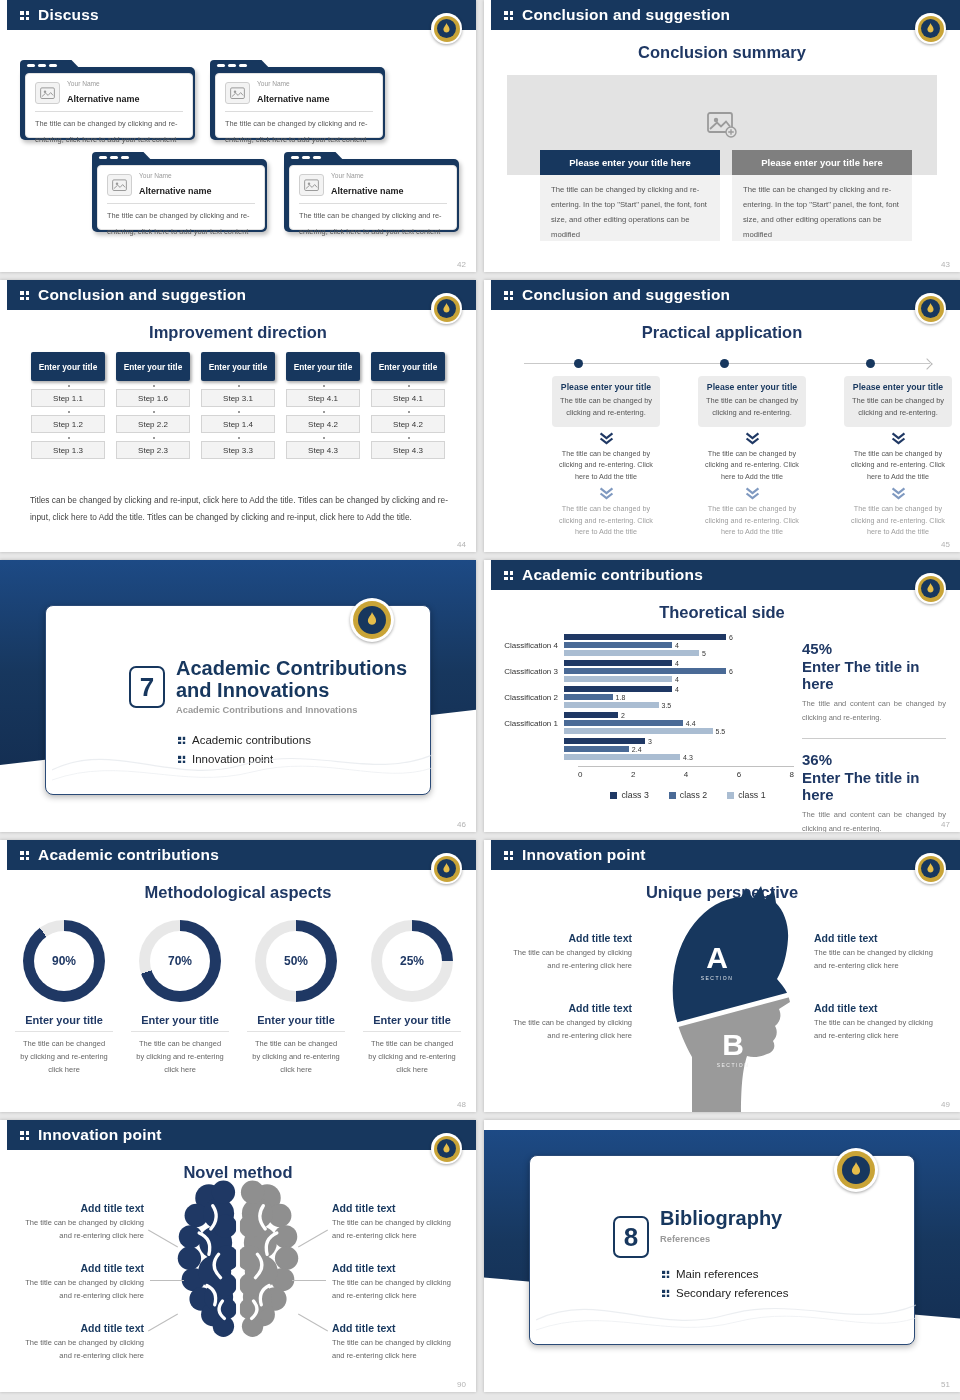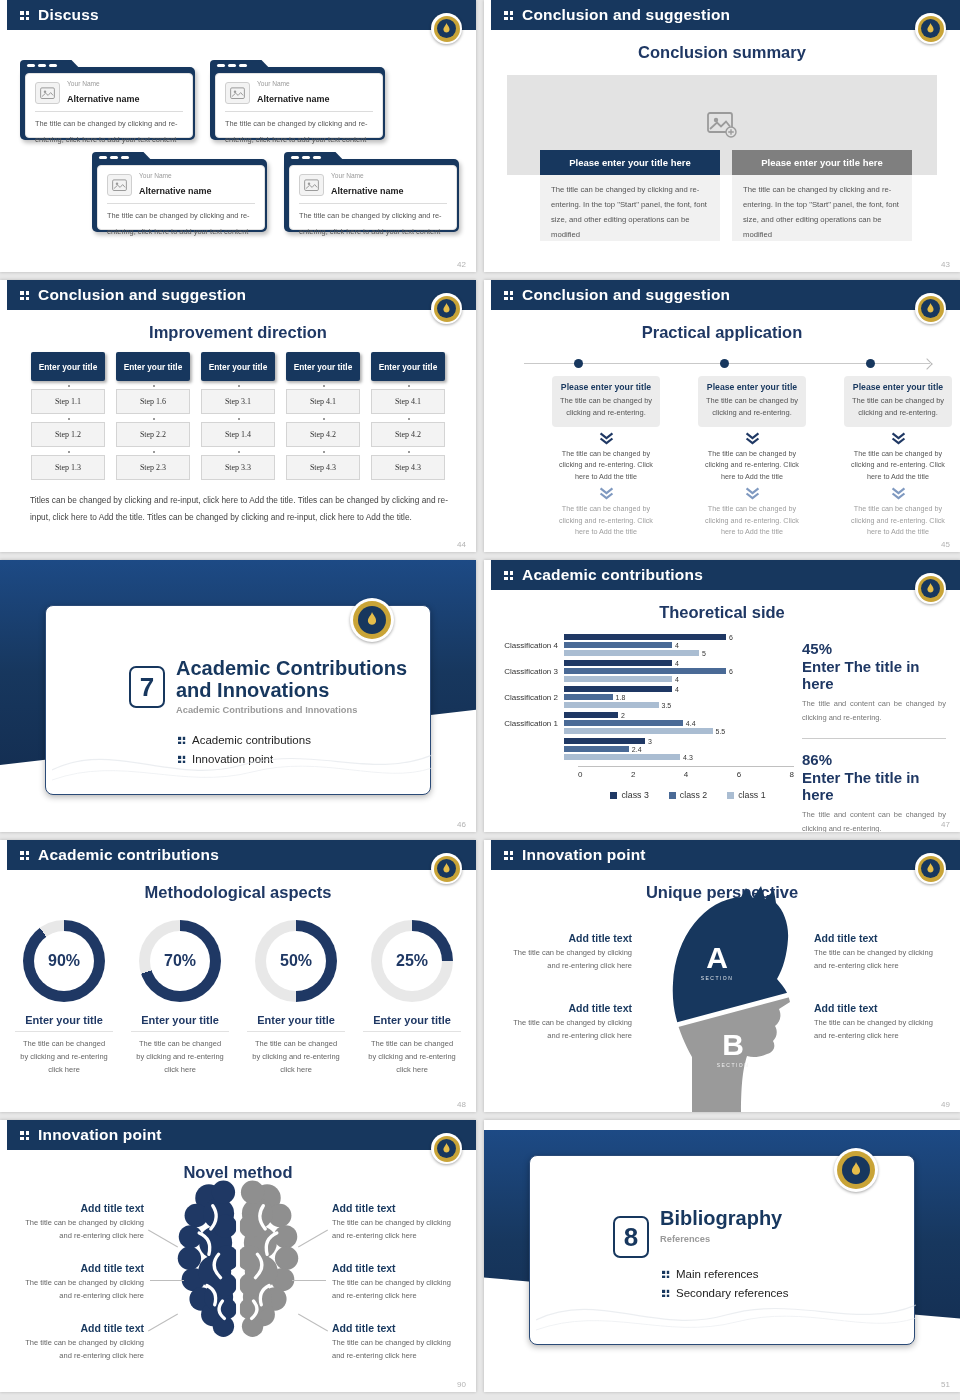--- a/index.html
+++ b/index.html
@@ -63,22 +63,22 @@
   .pbar.b1 { left:56px; background:#17375e; } .pbar.b2 { left:248px; background:#7f7f7f; }
   .pbody { position:absolute; top:175px; width:180px; height:66px; background:#f1f1f1;
            padding:7px 11px; font-size:7.7px; color:#555; line-height:1.95; }
   .pbody.b1 { left:56px; } .pbody.b2 { left:248px; }
 
   
   .cols { position:absolute; top:72px; left:0; right:0; display:flex; justify-content:center; gap:11px; }
   .col { width:74px; }
   .colt { height:29px; background:#17375e; border-radius:2px; color:#fff; font-size:8.3px; font-weight:bold;
           display:flex; align-items:center; justify-content:center; box-shadow:1.5px 2px 3px rgba(0,0,0,.3); }
-  .step { margin-top:8px; height:25px; background:#f3f3f3; border:1px solid #d4d4d4; font-size:8px; color:#333;
-          display:flex; align-items:center; justify-content:center; position:relative;font-family:Liberation Serif, serif; }
+  .step { margin-top:8px; height:18px; background:#f3f3f3; border:1px solid #d4d4d4; font-size:8px; color:#333;
+          display:flex; align-items:center; justify-content:center; position:relative; }
   .step::before { content:""; position:absolute; top:-5px; left:50%; width:2px; height:2px; background:#9a9a9a; }
   .s3footer { position:absolute; top:212px; left:30px; right:28px; font-size:8.3px; color:#444;
               line-height:2.05; text-align:justify; }
 
   
   .tline { position:absolute; top:83px; left:40px; right:30px; height:1px; background:#c9c9c9; }
   .tline::after { content:""; position:absolute; right:-1px; top:-3.5px; width:7px; height:7px;
                   border-top:1.4px solid #b9b9b9; border-right:1.4px solid #b9b9b9; transform:rotate(45deg); }
   .tdot { position:absolute; top:79px; width:9px; height:9px; border-radius:50%; background:#17375e; }
   .pcol { position:absolute; top:96px; width:108px; text-align:center;margin-left:28px; }
@@ -127,21 +127,21 @@
   .stat .t { font-size:15px; font-weight:bold; color:#1f3864; margin:1px 0 5px; }
   .stat p { font-size:7.5px; color:#777; line-height:1.9; text-align:justify; }
   .sdiv { border-top:1px solid #ccc; margin:12px 0; }
 
   
   .donuts { position:absolute; top:80px; left:0; right:0; display:flex; justify-content:center; gap:18px; }
   .ditem { width:98px; text-align:center; }
   .donut { width:82px; height:82px; border-radius:50%; margin:0 auto; position:relative;
            display:flex; align-items:center; justify-content:center; }
   .donut::before { content:""; position:absolute; inset:11px; background:#fff; border-radius:50%; }
-  .donut b { position:relative; font-size:16px; color:#1f3864; }
+  .donut b { position:relative; font-size:12px; color:#1f3864; }
   .dtitle { margin-top:12px; font-size:11px; font-weight:bold; color:#1f3864; padding-bottom:5px;
             border-bottom:1px solid #e2e2e2; }
   .dbody { font-size:7.5px; color:#666; line-height:1.75; margin-top:5px; padding:0 4px; }
 
   
   .tb { position:absolute; width:132px; }
   .tb h4 { font-size:10.5px; font-weight:bold; color:#17375e; }
   .tb p { font-size:7.5px; color:#666; line-height:1.7; margin-top:3px; }
   .tb.r { text-align:right; }
   .head-svg { position:absolute; left:153px; top:45px; width:172px; height:232px; }
@@ -600,21 +600,21 @@
       </div>
 
     <div class="stats">
       <div class="stat">
         <div class="v">45%</div>
         <div class="t">Enter The title in here</div>
         <p>The title and content can be changed by clicking and re-entering.</p>
       </div>
       <div class="sdiv"></div>
       <div class="stat">
-        <div class="v">86%</div>
+        <div class="v">36%</div>
         <div class="t">Enter The title in here</div>
         <p>The title and content can be changed by clicking and re-entering.</p>
       </div>
     </div>
     <span class="pg">47</span>
   </section>
 
   <section class="slide">
     <header class="hbar">
       <span class="dots4">

